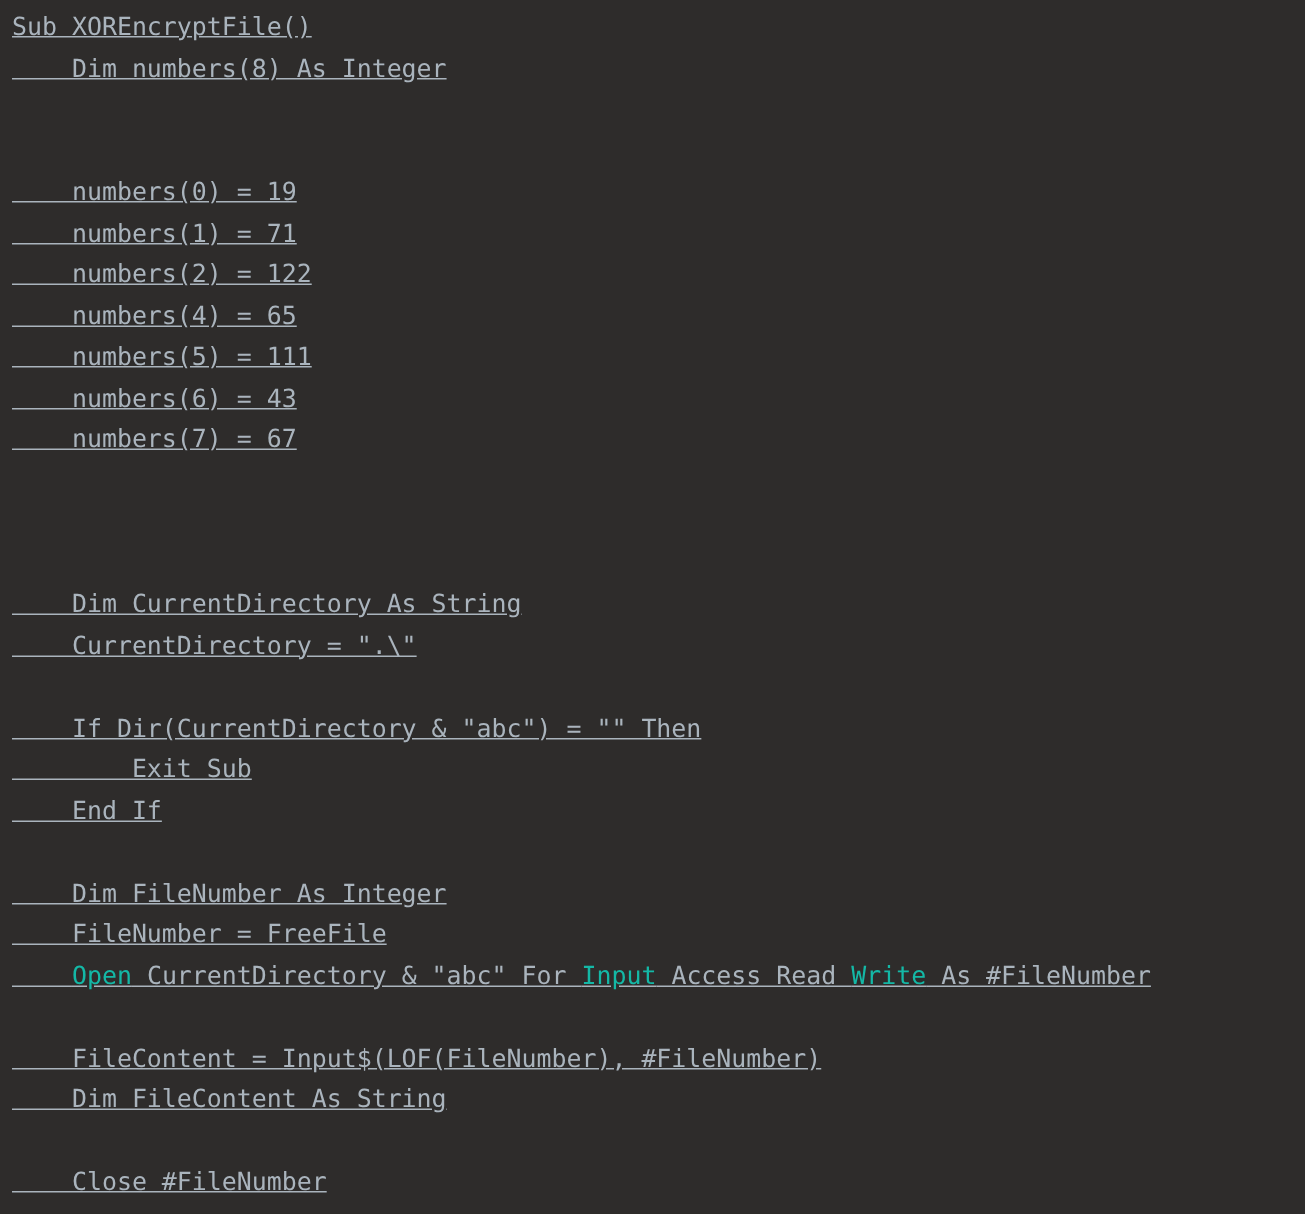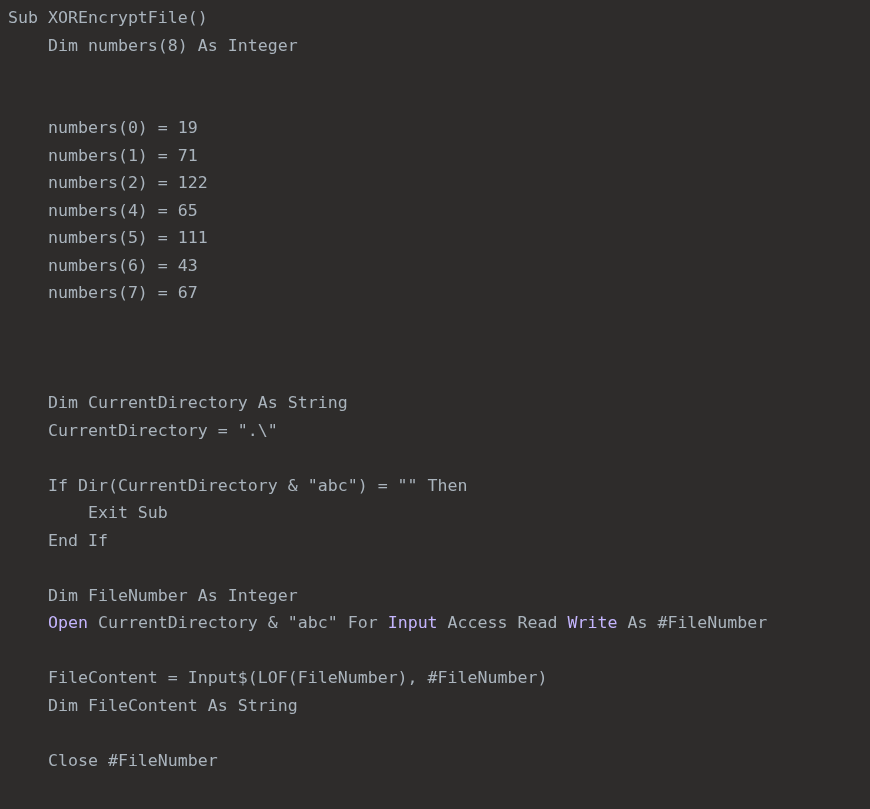--- a/index.html
+++ b/index.html
@@ -26,24 +26,25 @@
     color: #aab4bd;
     white-space: pre;
     letter-spacing: 0;
     -webkit-font-smoothing: antialiased;
   }
 
   .line {
     display: block;
     height: 27.5px;
     white-space: pre;
+    text-decoration: underline;
   }
 
   .kw-red {
-    color: #c4b5fd;
+    color: #14b8a6;
   }
 </style>
 </head>
 <body>
 
 <div id="editor">
   <pre id="code"><span class="line"><span>Sub XOREncryptFile()</span>
 </span><span class="line"><span>    Dim numbers(8) As Integer</span>
 </span><span class="line">
 </span><span class="line">
@@ -58,20 +59,21 @@
 </span><span class="line">
 </span><span class="line">
 </span><span class="line"><span>    Dim CurrentDirectory As String</span>
 </span><span class="line"><span>    CurrentDirectory = ".\"</span>
 </span><span class="line">
 </span><span class="line"><span>    If Dir(CurrentDirectory &amp; "abc") = "" Then</span>
 </span><span class="line"><span>        Exit Sub</span>
 </span><span class="line"><span>    End If</span>
 </span><span class="line">
 </span><span class="line"><span>    Dim FileNumber As Integer</span>
+</span><span class="line"><span>    FileNumber = FreeFile</span>
 </span><span class="line"><span>    </span><span class="kw-red">Open</span><span> CurrentDirectory &amp; "abc" For </span><span class="kw-red">Input</span><span> Access Read </span><span class="kw-red">Write</span><span> As #FileNumber</span>
 </span><span class="line">
 </span><span class="line"><span>    FileContent = Input$(LOF(FileNumber), #FileNumber)</span>
 </span><span class="line"><span>    Dim FileContent As String</span>
 </span><span class="line">
 </span><span class="line"><span>    Close #FileNumber</span>
 </span></pre>
 </div>
 
 </body></html>

